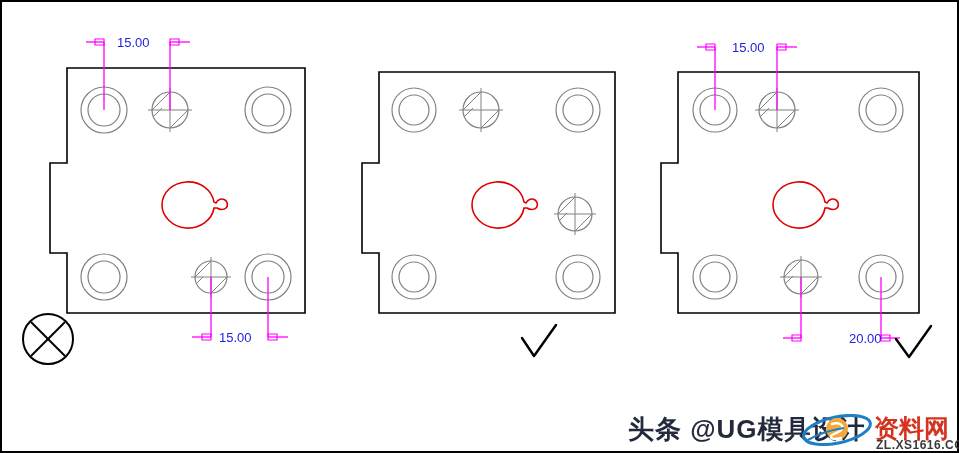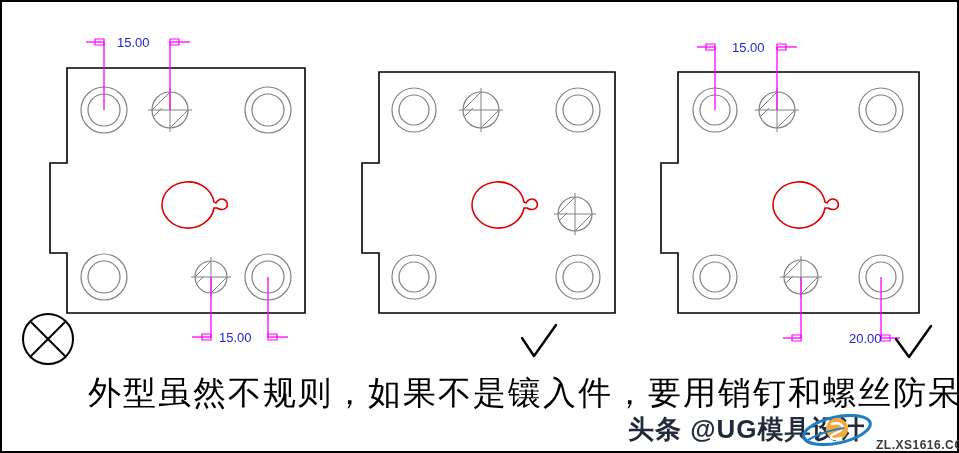--- a/index.html
+++ b/index.html
@@ -336,27 +336,27 @@
   </svg>
 
   <div class="dim-label" style="left:117px; top:35px;">15.00</div>
 
   <div class="dim-label" style="left:219px; top:330px;">15.00</div>
 
   <div class="dim-label" style="left:732px; top:40px;">15.00</div>
 
   <div class="dim-label" style="left:824px; top:331px;margin-left:25px;">20.00</div>
 
-  <div class="caption-text">外型虽然不规则，如果不是镶入件，要用销钉和螺丝防呆</div>
 
   <div class="watermark">头条 @UG模具设计</div>
 
   <div class="logo-wrap">
     <svg class="logo-mark" viewBox="0 0 74 32">
       <ellipse cx="37" cy="16" rx="34" ry="13" fill="none" stroke="#1f7fc4" stroke-width="3" transform="rotate(-12 37 16)"></ellipse>
       <circle cx="37" cy="15" r="11" fill="#f2a93b"></circle>
       <path d="M 32,10 C 39,8 44,11 42,15 C 40,19 33,19 31,22 C 30,25 35,26 41,24" fill="none" stroke="#ffffff" stroke-width="2.4" stroke-linecap="round"></path>
       <path d="M 8,26 C 18,20 30,16 44,14" fill="none" stroke="#1f7fc4" stroke-width="2.2"></path>
     </svg>
+    <div class="logo-cn">资料网</div>
     <div class="logo-url">ZL.XS1616.COM</div>
   </div>
 
 </div>
 
 </body></html>

